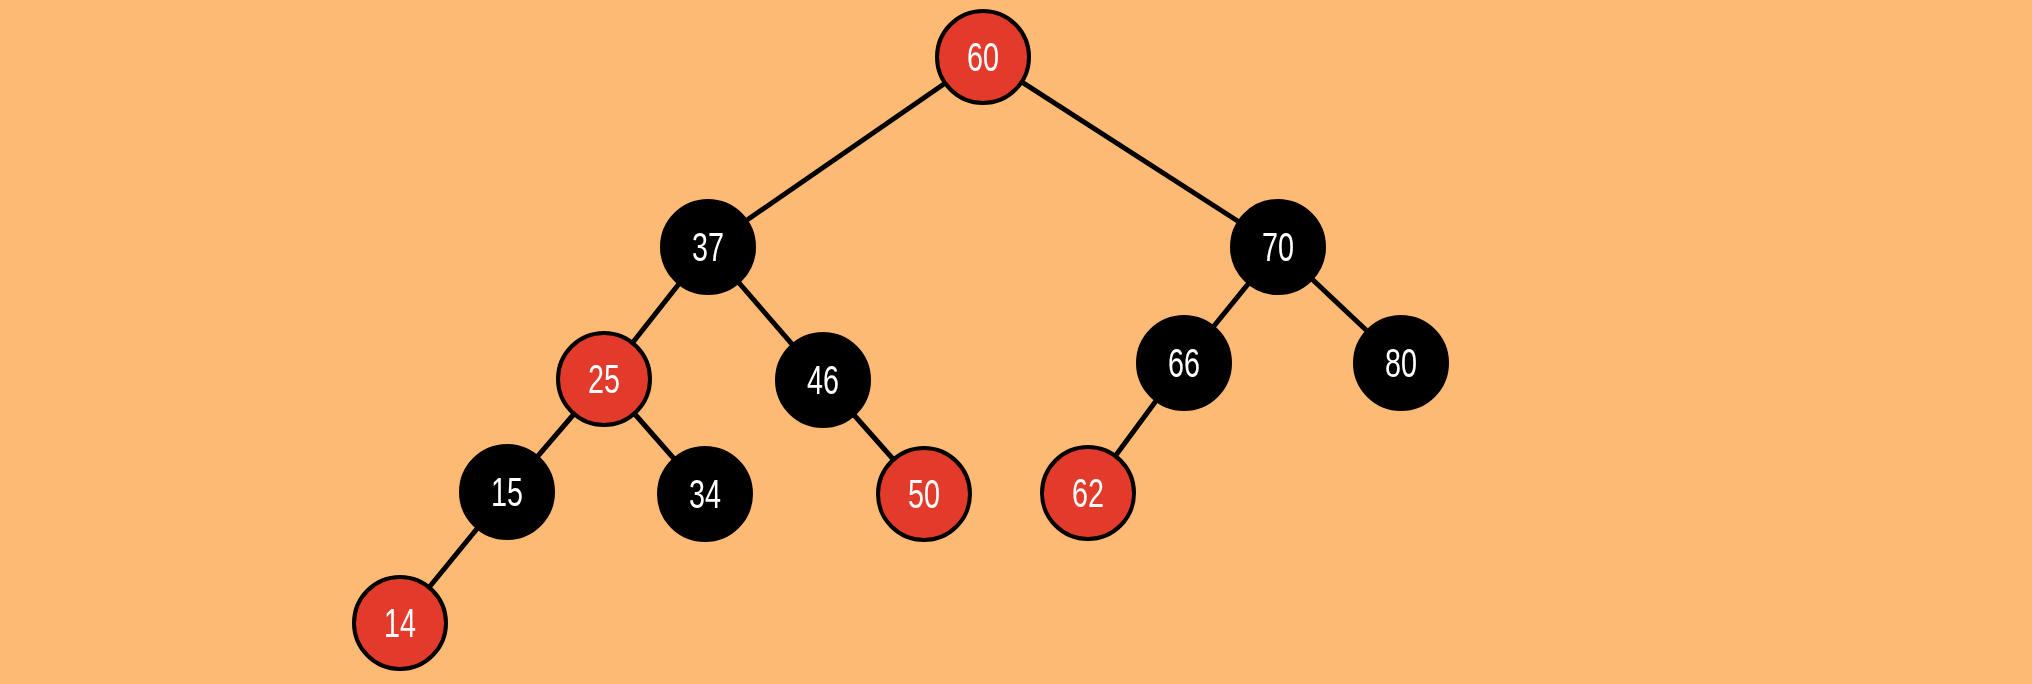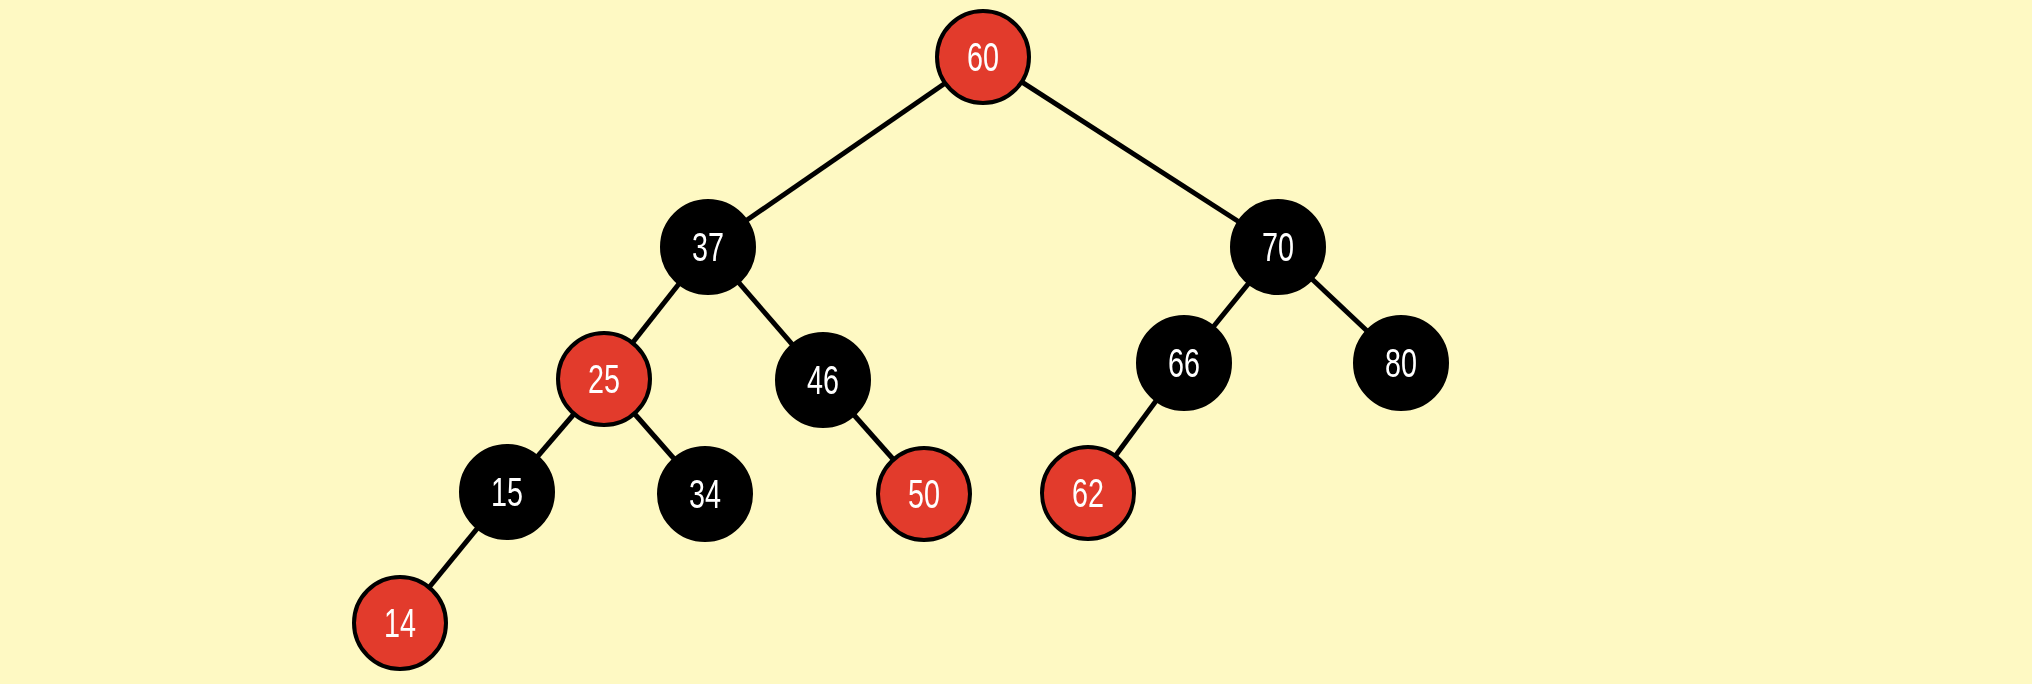--- a/index.html
+++ b/index.html
@@ -4,21 +4,21 @@
 <style>
   html, body {
     margin: 0;
     padding: 0;
     background: #ffffff;
   }
   .stage {
     position: relative;
     width: 2032px;
     height: 684px;
-    background: #fef9c3;
+    background: #fdba74;
     overflow: hidden;
   }
   .stage svg {
     position: absolute;
     left: 0;
     top: 0;
     display: block;
   }
   .stage text {
     font-family: "Liberation Sans", "DejaVu Sans", sans-serif;

